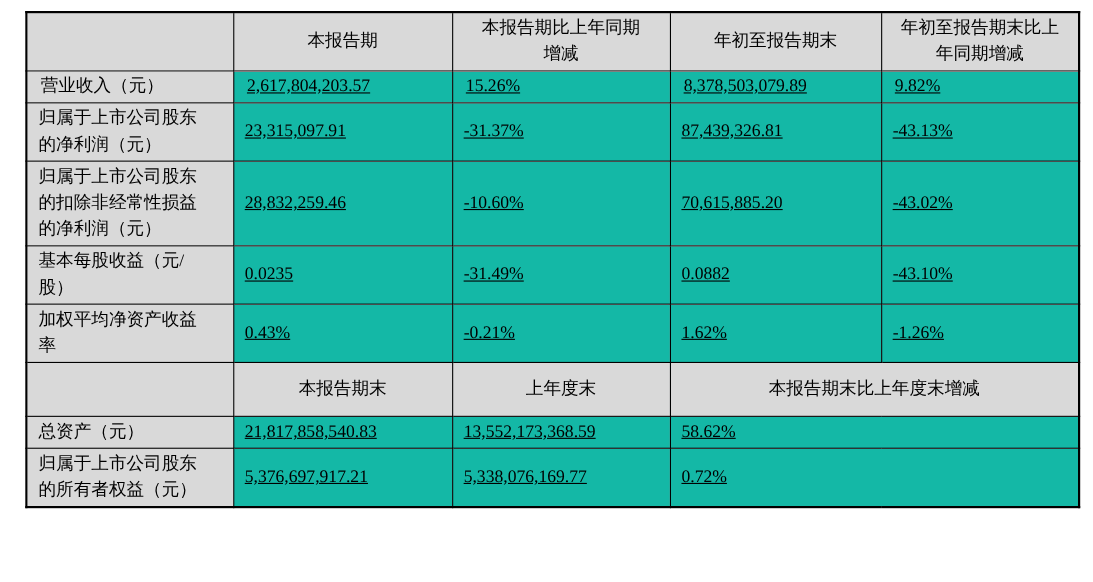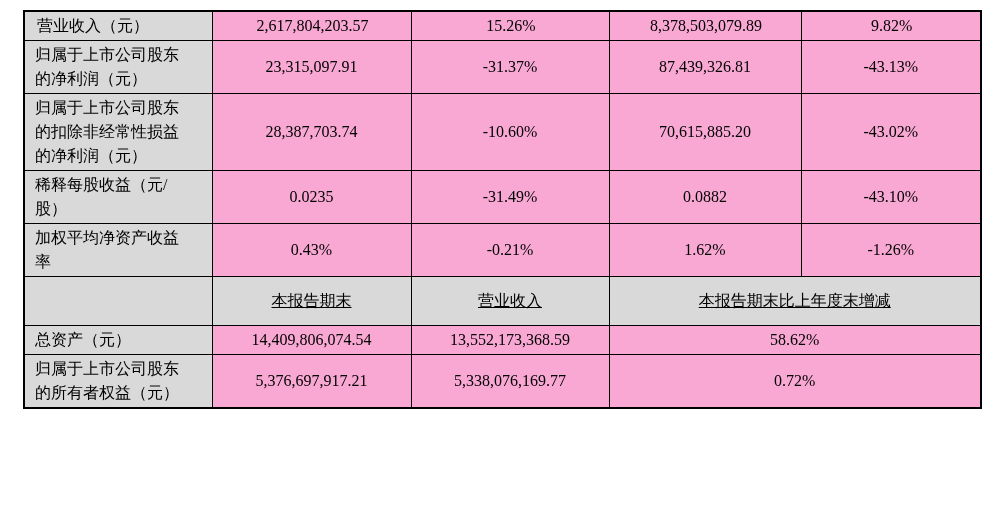--- a/index.html
+++ b/index.html
@@ -38,54 +38,64 @@
   td.label {
     background: #d9d9d9;
     text-align: left;
     padding-left: 12px;
   }
   td.hdr {
     background: #d9d9d9;
     text-align: center;
   }
   td.num {
-    text-align: center;
-    background: #f9a8d4;
+    text-align: left;
+    background: #14b8a6;
     font-variant-numeric: tabular-nums;
+    text-decoration: underline;
   }
   td.dash {
     background: #d9d9d9;
     text-align: center;
   }
   tr.h1 td  { height: 48px; }
   tr.r1 td  { height: 23px; padding-left: 12px; }
   tr.r2 td  { height: 46px; }
   tr.r3 td  { height: 72px; }
   tr.r4 td  { height: 46px; }
   tr.r5 td  { height: 46px; }
   tr.r6 td  { height: 46px; }
   tr.r7 td  { height: 38px; }
-  tr.h2 td  { height: 44px; text-decoration: underline; }
+  tr.h2 td  { height: 44px; }
   tr.r8 td  { height: 23px; }
   tr.r9 td  { height: 42px; }
 </style>
 </head>
 <body>
 
 <div class="page">
   <table class="fin">
     <colgroup>
       <col style="width:188px">
       <col style="width:199px">
       <col style="width:198px">
       <col style="width:192px">
       <col style="width:180px">
     </colgroup>
 
     <tbody>
+        <tr class="h1">
+      <td class="hdr"></td>
+      <td class="hdr">本报告期</td>
+      <td class="hdr">本报告期比上年同期
+增减</td>
+      <td class="hdr">年初至报告期末</td>
+      <td class="hdr">年初至报告期末比上
+年同期增减</td>
+    </tr>
 
     <tr class="r1">
       <td class="label">营业收入（元）</td>
       <td class="num">2,617,804,203.57</td>
       <td class="num">15.26%</td>
       <td class="num">8,378,503,079.89</td>
       <td class="num">9.82%</td>
     </tr>
 
     <tr class="r2">
@@ -94,56 +104,56 @@
       <td class="num">23,315,097.91</td>
       <td class="num">-31.37%</td>
       <td class="num">87,439,326.81</td>
       <td class="num">-43.13%</td>
     </tr>
 
     <tr class="r3">
       <td class="label">归属于上市公司股东
 的扣除非经常性损益
 的净利润（元）</td>
-      <td class="num">28,387,703.74</td>
+      <td class="num">28,832,259.46</td>
       <td class="num">-10.60%</td>
       <td class="num">70,615,885.20</td>
       <td class="num">-43.02%</td>
     </tr>
 
 
-
-    <tr class="r6">
-      <td class="label">稀释每股收益（元/
+    <tr class="r5">
+      <td class="label">基本每股收益（元/
 股）</td>
       <td class="num">0.0235</td>
       <td class="num">-31.49%</td>
       <td class="num">0.0882</td>
       <td class="num">-43.10%</td>
     </tr>
+
 
     <tr class="r7">
       <td class="label">加权平均净资产收益
 率</td>
       <td class="num">0.43%</td>
       <td class="num">-0.21%</td>
       <td class="num">1.62%</td>
       <td class="num">-1.26%</td>
     </tr>
 
     <tr class="h2">
       <td class="hdr"></td>
       <td class="hdr">本报告期末</td>
-      <td class="hdr">营业收入</td>
+      <td class="hdr">上年度末</td>
       <td class="hdr" colspan="2">本报告期末比上年度末增减</td>
     </tr>
 
     <tr class="r8">
       <td class="label">总资产（元）</td>
-      <td class="num">14,409,806,074.54</td>
+      <td class="num">21,817,858,540.83</td>
       <td class="num">13,552,173,368.59</td>
       <td class="num" colspan="2">58.62%</td>
     </tr>
 
     <tr class="r9">
       <td class="label">归属于上市公司股东
 的所有者权益（元）</td>
       <td class="num">5,376,697,917.21</td>
       <td class="num">5,338,076,169.77</td>
       <td class="num" colspan="2">0.72%</td>

